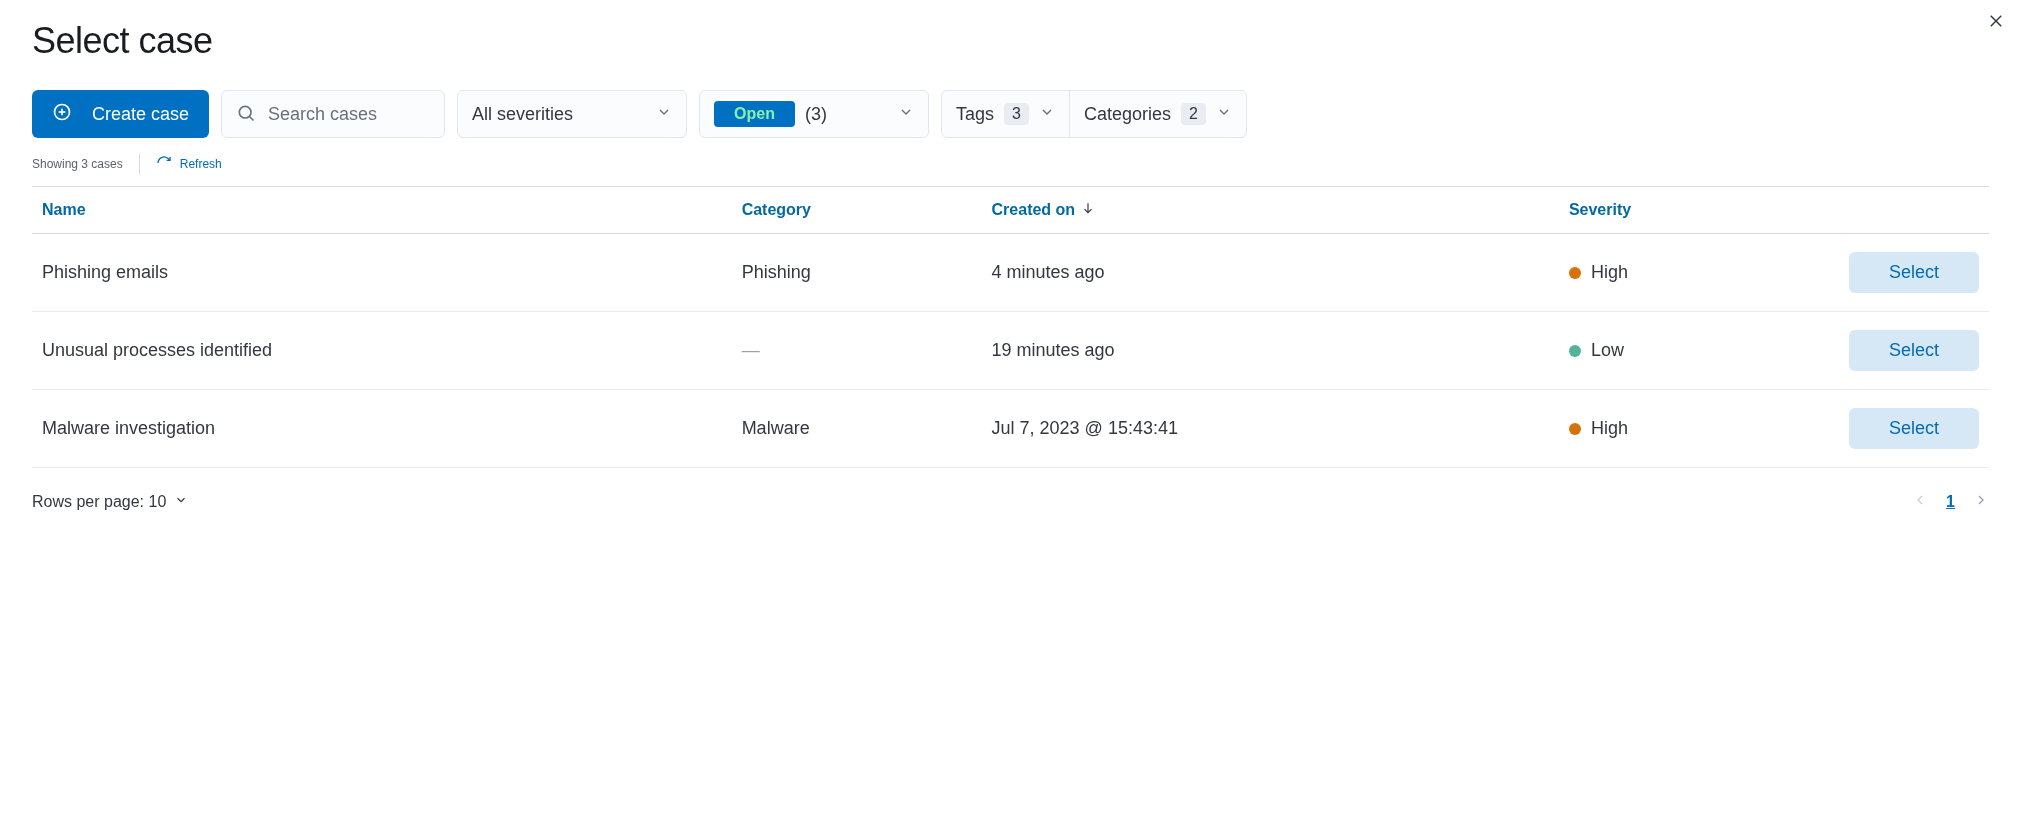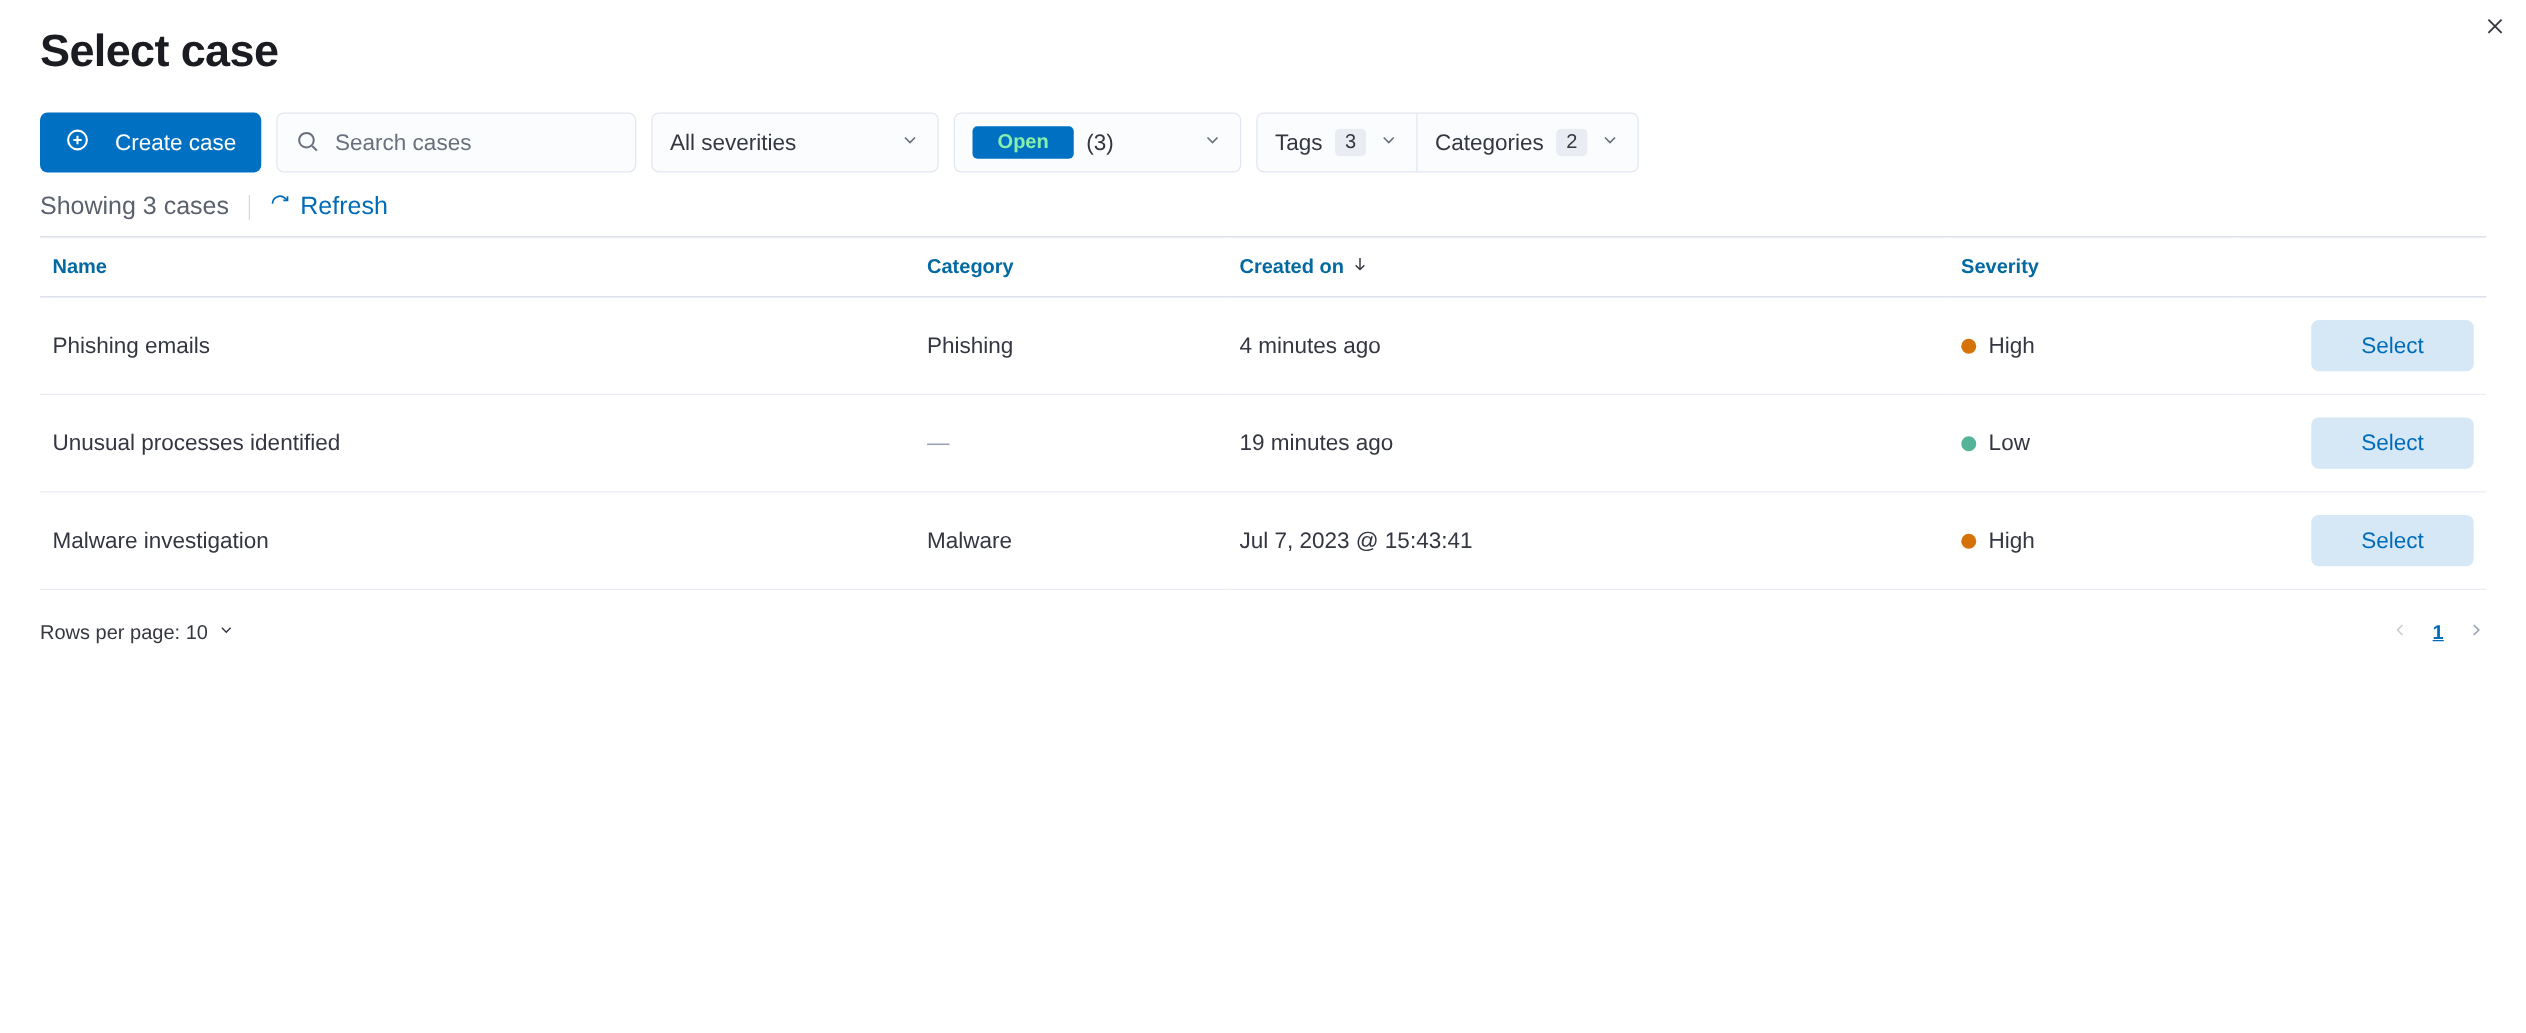--- a/index.html
+++ b/index.html
@@ -12,21 +12,21 @@
     }
     .close-x {
       position: absolute;
       top: 12px;
       right: 16px;
       cursor: pointer;
       color: #343741;
     }
     h1.title {
       font-size: 36px;
-      font-weight: 700;
+      font-weight: 400;
       margin-bottom: 28px;
       letter-spacing: -0.5px;
     }
     .toolbar {
       display: flex;
       gap: 12px;
       align-items: center;
       margin-bottom: 16px;
       flex-wrap: wrap;
     }
@@ -47,21 +47,21 @@
     .btn-primary svg { stroke: #fff; }
     .search-wrap {
       display: flex;
       align-items: center;
       border: 1px solid #e3e6ef;
       background: #fbfcfd;
       border-radius: 6px;
       height: 48px;
       padding: 0 14px;
       gap: 12px;
-      width: 288px;
+      width: 224px;
     }
     .search-wrap input {
       border: none;
       outline: none;
       background: transparent;
       font-size: 18px;
       width: 100%;
       color: #343741;
     }
     .search-wrap input::placeholder { color: #69707d; }
@@ -106,21 +106,21 @@
       height:48px;
       background:#fbfcfd;
     }
     .split-filter .seg {
       display:flex; align-items:center; gap:10px;
       padding:0 14px; font-size:18px; color:#343741; cursor:pointer;
     }
     .split-filter .divider { width:1px; background:#e3e6ef; }
     .status-row {
       display:flex; align-items:center; gap:16px;
-      font-size:20px; color:#5a606c; margin-bottom:12px;
+      font-size:12px; color:#5a606c; margin-bottom:12px;
     }
     .status-row .vline { width:1px; height:20px; background:#d3dae6; }
     .refresh-link { color:#006bb8; font-weight:400; display:flex; align-items:center; gap:8px; cursor:pointer; }
     table.cases {
       width:100%;
       border-collapse: collapse;
     }
     table.cases th {
       text-align:left;
       font-size:16px;

